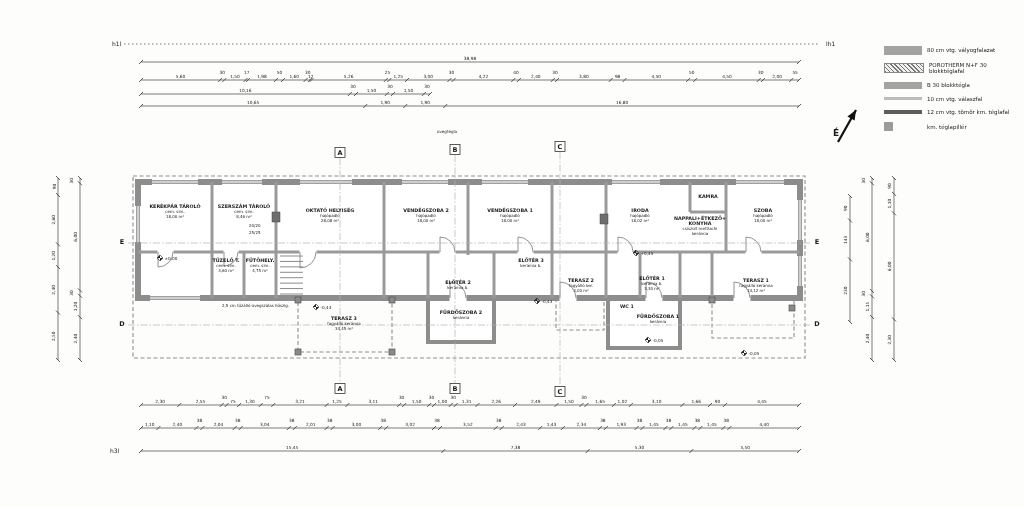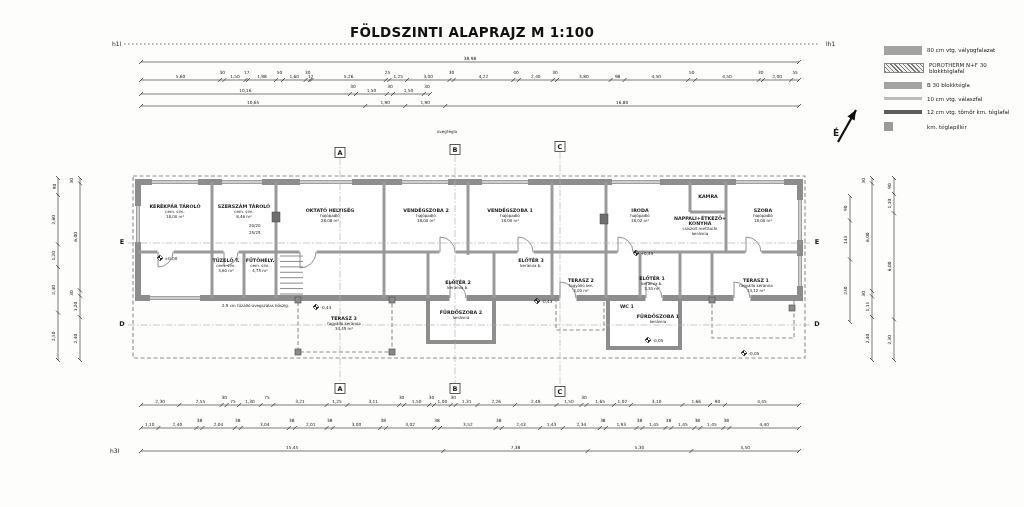--- a/index.html
+++ b/index.html
@@ -44,21 +44,20 @@
   .pil{fill:#8a8a8a;stroke:#555;stroke-width:.7;}
   .narrow{stroke:#111;stroke-width:2.2;}
   .nhead{fill:#111;}
   .levmark{stroke:#222;stroke-width:.6;fill:none;}
   .levfill{fill:#222;stroke:none;}
 </style>
 </head>
 <body>
 
 <div class="canvas">
-  <div class="title">FÖLDSZINTI ALAPRAJZ M 1:100</div>
   <div class="legend" id="legend">
       <div class="lrow">
         <span class="lsw sw-solid"></span>
         <span class="llab">80 cm vtg. vályogfalazat</span>
       </div>
       <div class="lrow">
         <span class="lsw sw-hatch"></span>
         <span class="llab">POROTHERM N+F 30 blokktéglafal</span>
       </div>
       <div class="lrow">

